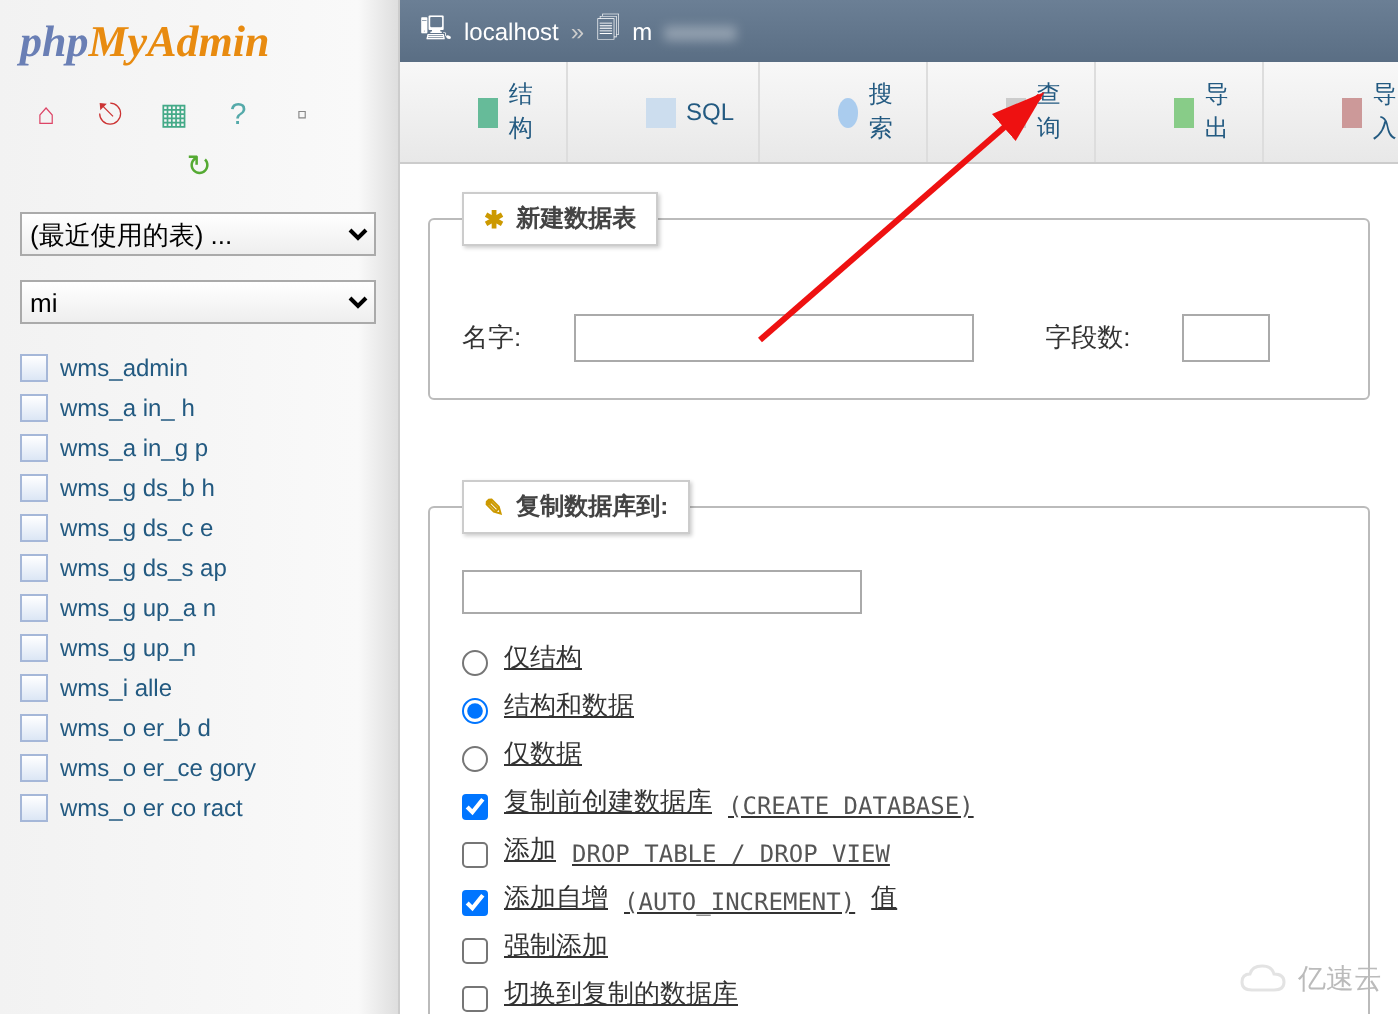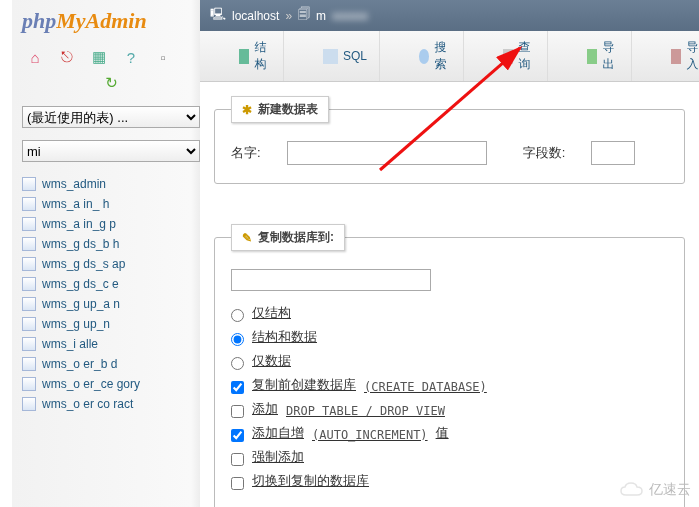--- a/index.html
+++ b/index.html
@@ -1,17 +1,17 @@
 <!DOCTYPE html>
 <html><head>
 <meta charset="utf-8">
 <style>
 * { box-sizing: border-box; margin: 0; padding: 0; }
 body { font-family: sans-serif; font-size: 12px; background: #fff; width: 699px; height: 507px; overflow: hidden; position: relative; }
-.sidebar { position: absolute; left: 12px; top: 0; width: 200px; height: 507px; background: linear-gradient(to right, #f2f2f2 0%, #f9f9f9 90%, #dedede 100%); border-right: 1px solid #ccc; }
+.sidebar { position: absolute; left: 0; top: 0; width: 200px; height: 507px; background: linear-gradient(to right, #f2f2f2 0%, #f9f9f9 90%, #dedede 100%); border-right: 1px solid #ccc; }
 .logo { padding: 8px 10px; font-size: 22px; font-weight: bold; font-style: italic; font-family: Georgia, serif; }
 .logo .p1 { color: #6a7fb5; }
 .logo .p2 { color: #e88b10; }
 .iconrow { padding: 6px 14px; display: flex; gap: 14px; align-items: center; }
 .iconrow span { width: 18px; height: 18px; display: inline-flex; align-items: center; justify-content: center; font-size: 15px; cursor: pointer; }
 .iconrow2 { padding: 2px 14px 8px; text-align: center; }
 .sel-row { padding: 6px 10px; }
 .sel-row select { width: 178px; height: 22px; border: 1px solid #aaa; background: linear-gradient(#fff,#eee); font-size: 13px; }
 .tree { padding: 6px 0 0 10px; }
 .tree-item { display: flex; align-items: center; gap: 6px; padding: 3px 0; color: #235a81; cursor: pointer; font-size: 12px; }
@@ -19,21 +19,21 @@
 .main { position: absolute; left: 200px; top: 0; right: 0; height: 507px; background: #fff; overflow: hidden; }
 .breadcrumb { background: #5f7389; background: linear-gradient(#6b7f95,#5a6e84); color: #fff; padding: 5px 10px; font-size: 12px; display: flex; align-items: center; gap: 6px; }
 .breadcrumb .sep { color: #ccc; }
 .breadcrumb .blur { filter: blur(3px); }
 .tabs { display: flex; background: linear-gradient(#f8f8f8,#e8e8e8); border-bottom: 1px solid #ccc; }
 .tab { padding: 8px 12px; border-right: 1px solid #ddd; display: flex; align-items: center; gap: 5px; color: #235a81; cursor: pointer; font-size: 12px; margin-left: 27px; }
 .tab .ti { width: 15px; height: 15px; display: inline-block; }
 .panel-area { padding: 14px; }
 fieldset { border: 1px solid #bbb; border-radius: 3px; padding: 18px 16px; margin-bottom: 40px; position: relative; }
 fieldset legend { background: #fff; padding: 4px 10px; border: 1px solid #ccc; color: #444; font-size: 12px; display: flex; align-items: center; gap: 6px; font-weight: bold; box-shadow: 1px 1px 2px rgba(0,0,0,0.2); }
-.form-row { display: flex; align-items: center; gap: 26px; }
+.form-row { display: flex; align-items: center; gap: 26px; margin-top: 16px; }
 .form-row label { color: #333; font-size: 13px; }
 .form-row input[type=text] { border: 1px solid #aaa; height: 24px; padding: 2px 4px; }
 .nm { width: 200px; }
 .fc { width: 44px; }
 .copy-input { width: 200px; border: 1px solid #aaa; height: 22px; margin-bottom: 10px; }
 .opt { display: flex; align-items: flex-end; gap: 8px; padding: 3px 0; color: #333; font-size: 13px; text-decoration: underline; }
 .opt input { margin: 0; }
 .code { font-family: monospace; color: #555; font-size: 12px; }
 .arrow { position: absolute; left: 370px; top: 40px; pointer-events: none; }
 .watermark { position: absolute; right: 8px; bottom: 8px; color: #bbb; font-size: 14px; display: flex; align-items: center; gap: 4px; justify-content: space-between; }
@@ -78,25 +78,25 @@
       <div class="tree-item">
         <span class="ticon"></span>
         <span>wms_a   in_g   p</span>
       </div>
       <div class="tree-item">
         <span class="ticon"></span>
         <span>wms_g   ds_b   h</span>
       </div>
       <div class="tree-item">
         <span class="ticon"></span>
+        <span>wms_g   ds_c   e</span>
+      </div>
+      <div class="tree-item">
+        <span class="ticon"></span>
         <span>wms_g   ds_s   ap</span>
-      </div>
-      <div class="tree-item">
-        <span class="ticon"></span>
-        <span>wms_g   ds_c   e</span>
       </div>
       <div class="tree-item">
         <span class="ticon"></span>
         <span>wms_g   up_a   n</span>
       </div>
       <div class="tree-item">
         <span class="ticon"></span>
         <span>wms_g   up_n   </span>
       </div>
       <div class="tree-item">

